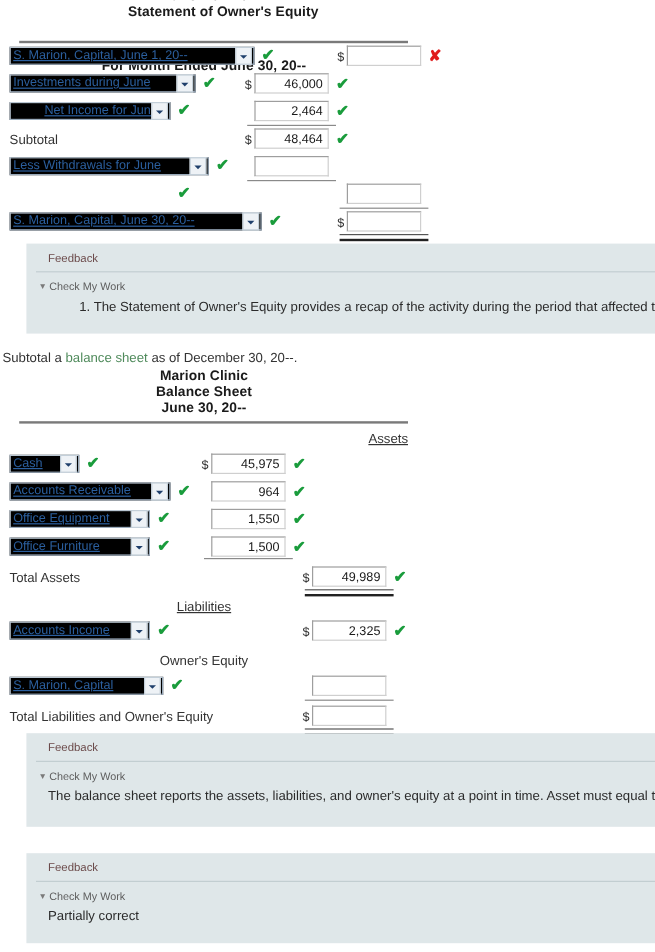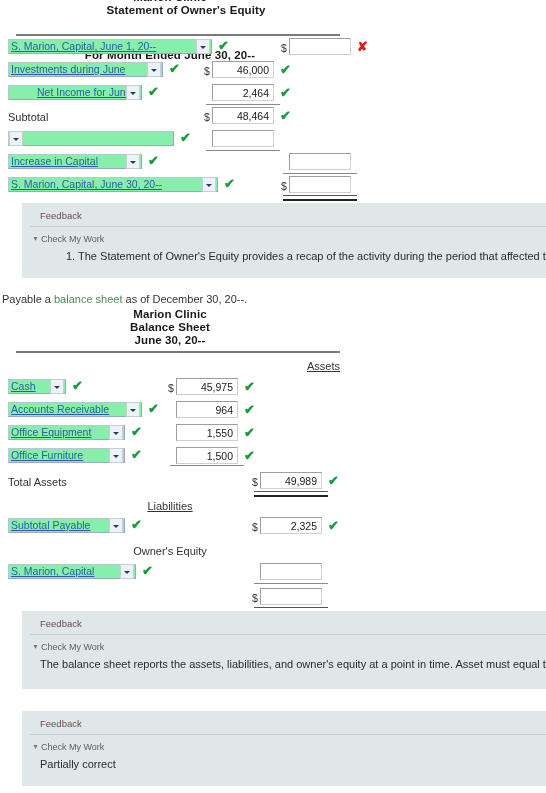--- a/index.html
+++ b/index.html
@@ -60,21 +60,21 @@
   
   .ddl {
     position: absolute;
     left: 8px;
     top: 1px;
     height: 15px;
     box-sizing: border-box;
     border: 1px solid #9ab;
     border-top-color: #b9c6d2;
     border-left-color: #b9c6d2;
-    background: #86efac;
+    background: #000000;
     display: flex;
     align-items: center;
     cursor: default;
   }
   .ddl-text {
     flex: 1 1 auto;
     padding-left: 2px;
     font-size: 10.5px;
     color: #2b5f9e;
     text-decoration: underline;
@@ -254,30 +254,27 @@
         <span class="mark ok" style="left: 280px; top: 2px;">✔</span>
       </div>
       <div class="row" style="position: absolute; left: 0px; top: 107px; width: 380px;">
         <span class="row-label">Subtotal</span>
         <span class="dollar" style="left: 204px;">$</span>
         <input class="amt" type="text" value="48,464" style="left: 212px;">
         <span class="mark ok" style="left: 280px; top: 2px;">✔</span>
       </div>
       <div class="row" style="position: absolute; left: 0px; top: 130px; width: 380px;">
         <div class="ddl" style="width: 166px;">
+          <span class="ddl-text">Less Withdrawals for June</span>
           <span class="ddl-arrow"></span>
         </div>
         <span class="mark ok" style="left: 180px; top: 1px;">✔</span>
         <input class="amt" type="text" style="left: 212px;">
       </div>
       <div class="row" style="position: absolute; left: 0px; top: 153px; width: 380px;">
-        <div class="ddl" style="width: 134px;">
-          <span class="ddl-text">Increase in Capital</span>
-          <span class="ddl-arrow"></span>
-        </div>
         <span class="mark ok" style="left: 148px; top: 1px;">✔</span>
         <input class="amt" type="text" style="left: 289px;">
       </div>
       <div class="row" style="position: absolute; left: 0px; top: 176px; width: 380px;">
         <div class="ddl" style="width: 210px;">
           <span class="ddl-text">S. Marion, Capital, June 30, 20--</span>
           <span class="ddl-arrow"></span>
         </div>
         <span class="mark ok" style="left: 224px; top: 1px;">✔</span>
         <span class="dollar" style="left: 281px;">$</span>
@@ -291,21 +288,21 @@
 
   <div class="feedback" style="top:203px; height:75px;">
     <div class="fb-head">Feedback</div>
     <div class="fb-cmw">
       <span class="fb-tri">▼</span><span>Check My Work</span>
     </div>
     <div class="fb-body indent">1. The Statement of Owner's Equity provides a recap of the activity during the period that affected the owner</div>
   </div>
 
   <div class="prompt" style="top:293px;">
-    <span>Payable a </span><span class="lnk">balance sheet</span><span> as of December 30, 20--.</span>
+    <span>Subtotal a </span><span class="lnk">balance sheet</span><span> as of December 30, 20--.</span>
   </div>
 
   <div class="stmt" id="stmt2" style="position:absolute; left:0; top:308px;">
     <div class="stmt-title" style="position:absolute; left:0; top:0; width:340px;">Marion Clinic</div>
     <div class="stmt-title" style="position:absolute; left:0; top:13px; width:340px;">Balance Sheet</div>
     <div class="stmt-title" style="position:absolute; left:0; top:26px; width:340px;">June 30, 20--</div>
     <div class="title-rule" style="position:absolute; left:8px; top:41px;"></div>
   </div>
 
   <div id="s2rows">
@@ -351,39 +348,40 @@
       <div class="row" style="position: absolute; left: 0px; top: 472px; width: 380px;">
         <span class="row-label">Total Assets</span>
         <span class="dollar" style="left: 252px;">$</span>
         <input class="amt" type="text" value="49,989" style="left: 260px;">
         <span class="mark ok" style="left: 328px; top: 2px;">✔</span>
       </div>
       <div class="double-rule" style="left: 254px; top: 491px; width: 74px;"></div>
       <div style="position: absolute; left: 0px; top: 500px; width: 340px; text-align: center; font-size: 11px;"><span style="text-decoration: underline;">Liabilities</span></div>
       <div class="row" style="position: absolute; left: 0px; top: 517px; width: 380px;">
         <div class="ddl" style="width: 117px;">
-          <span class="ddl-text">Subtotal Payable</span>
+          <span class="ddl-text">Accounts Income</span>
           <span class="ddl-arrow"></span>
         </div>
         <span class="mark ok" style="left: 131px; top: 1px;">✔</span>
         <span class="dollar" style="left: 252px;">$</span>
         <input class="amt" type="text" value="2,325" style="left: 260px;">
         <span class="mark ok" style="left: 328px; top: 2px;">✔</span>
       </div>
       <div style="position: absolute; left: 0px; top: 545px; width: 340px; text-align: center; font-size: 11px;"><span style="">Owner's Equity</span></div>
       <div class="row" style="position: absolute; left: 0px; top: 563px; width: 380px;">
         <div class="ddl" style="width: 128px;">
           <span class="ddl-text">S. Marion, Capital</span>
           <span class="ddl-arrow"></span>
         </div>
         <span class="mark ok" style="left: 142px; top: 1px;">✔</span>
         <input class="amt" type="text" style="left: 260px;">
       </div>
       <div class="single-rule" style="left: 254px; top: 583px; width: 74px;"></div>
       <div class="row" style="position: absolute; left: 0px; top: 588px; width: 380px;">
+        <span class="row-label">Total Liabilities and Owner's Equity</span>
         <span class="dollar" style="left: 252px;">$</span>
         <input class="amt" type="text" style="left: 260px;">
       </div>
       <div class="double-rule" style="left: 254px; top: 607px; width: 74px;"></div>
     </div>
 
   <div class="feedback" style="top:611px; height:78px;">
     <div class="fb-head">Feedback</div>
     <div class="fb-cmw">
       <span class="fb-tri">▼</span><span>Check My Work</span>

